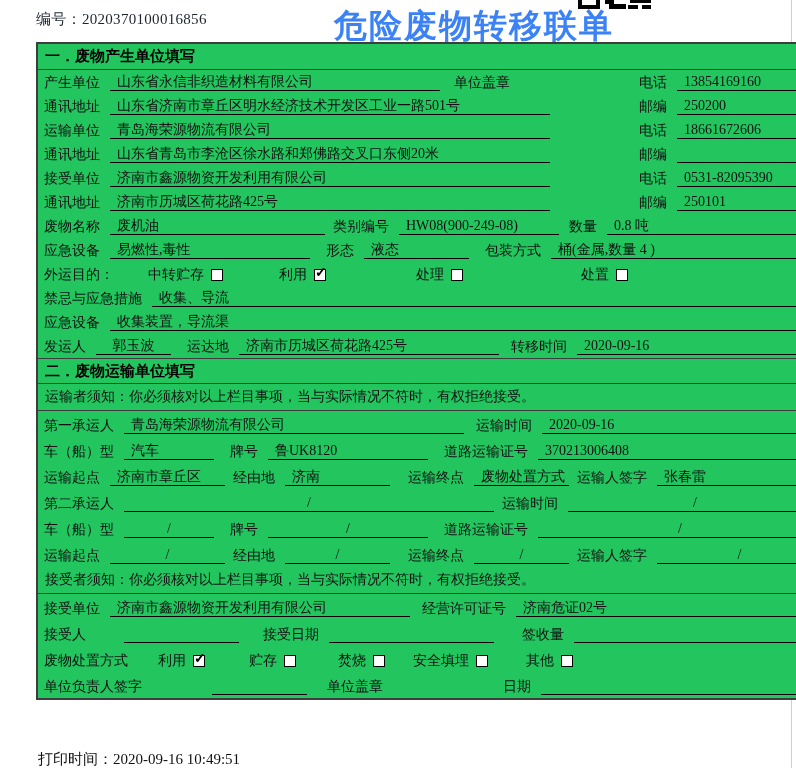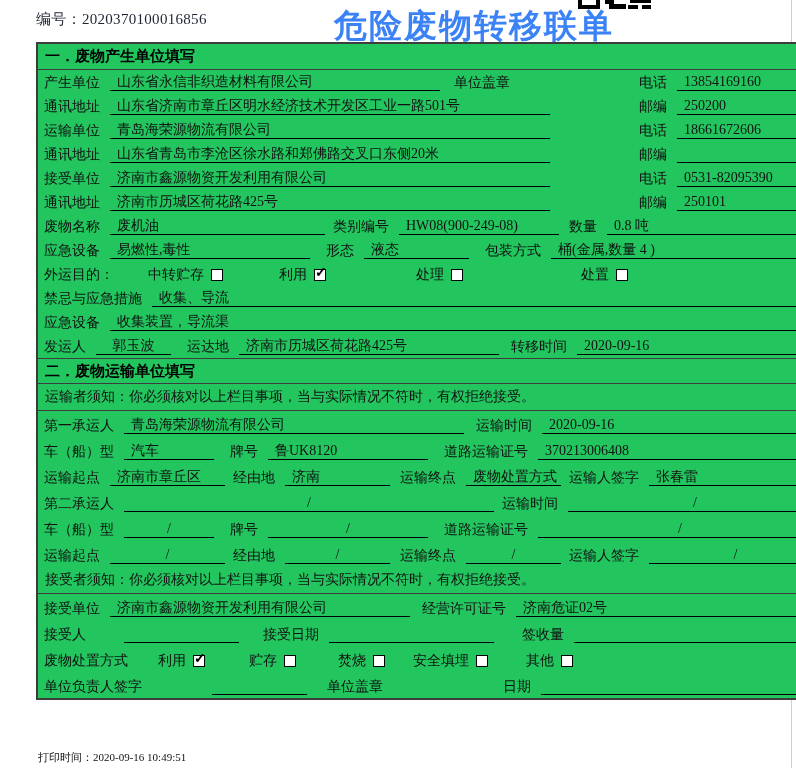--- a/index.html
+++ b/index.html
@@ -29,32 +29,32 @@
   .val { border-bottom:1px solid #000; line-height:17px; padding:0 2px 0 7px; overflow:hidden; }
   .val.c { text-align:center; padding:0 2px; }
   .grow { flex:1 1 auto; min-width:20px; }
   .sp { flex:1 1 auto; }
 
   
   .w75{width:75px}.w90{width:90px}.w95{width:95px}.w105{width:105px}.w115{width:115px}.w145{width:145px}.w160{width:160px}.w165{width:165px}.w180{width:200px}
   .w215{width:215px}.w260{width:260px}.w295{width:300px}.w330{width:330px}.w340{width:340px}
   .w370{width:370px}.w440{width:440px}
   .ml8{margin-left:8px}.ml10{margin-left:10px}.ml12{margin-left:12px}.ml14{margin-left:14px}
-  .ml16{margin-left:16px}.ml18{margin-left:10px}.ml20{margin-left:20px}.ml24{margin-left:24px}
+  .ml16{margin-left:16px}.ml18{margin-left:18px}.ml20{margin-left:20px}.ml24{margin-left:24px}
   .ml28{margin-left:28px}.ml38{margin-left:38px}.ml42{margin-left:42px}.ml44{margin-left:44px}
   .ml56{margin-left:56px}.ml60{margin-left:60px}.ml90{margin-left:90px}.ml110{margin-left:110px}
   .ml118{margin-left:118px}
 
   
   .cb { display:inline-flex; align-items:center; line-height:17px; }
   .cb .cb-label { margin-right:7px; }
   .box { position:relative; width:12px; height:12px; border:1px solid #000; display:inline-block; background:#fff; }
   .box.checked::after { content:"✓"; position:absolute; left:0px; top:-6px; font-size:14px; font-weight:bold; color:#000; }
 
-  .footer { position:absolute; left:38px; top:750px; font-size:11px; color:#111; }
+  .footer { position:absolute; left:38px; top:750px; font-size:15px; color:#111; }
 </style>
 </head>
 <body>
 
 <div class="page">
   <div class="page-edge"></div>
 
   <div class="topbar">
     <div class="serial"><span>编号：</span><span>2020370100016856</span></div>
     <div class="doc-title">危险废物转移联单</div>

